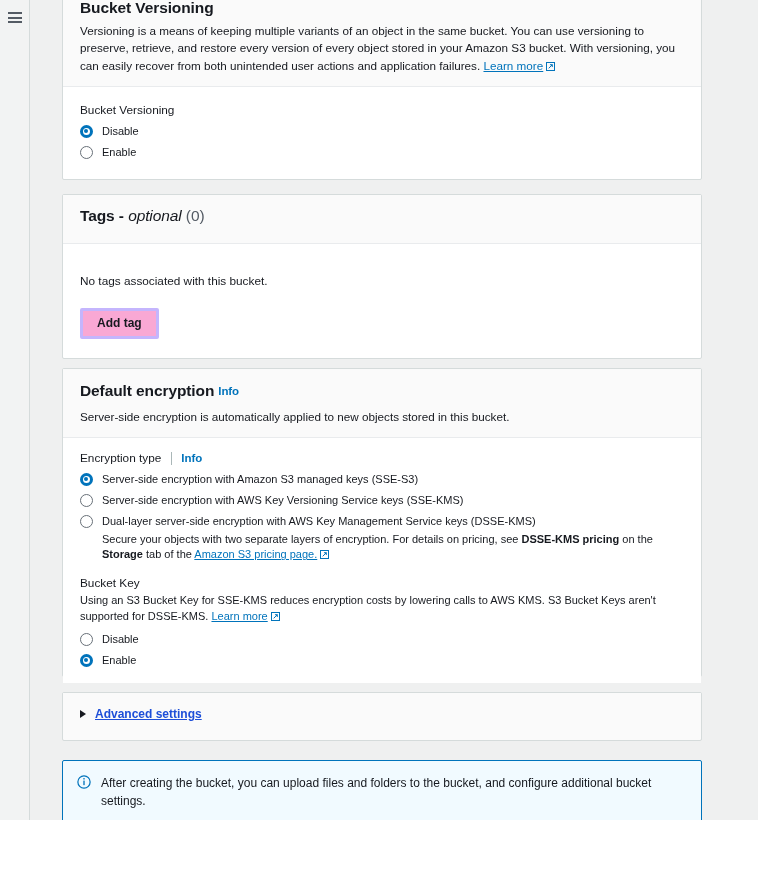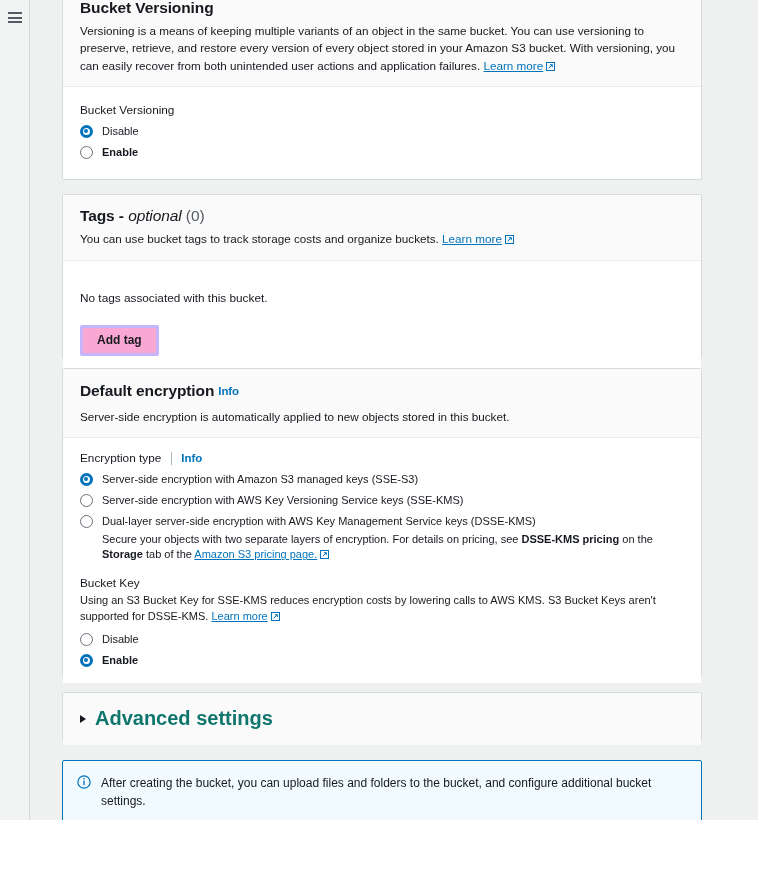--- a/index.html
+++ b/index.html
@@ -118,21 +118,21 @@
     display: inline-block;
     width: 1px; height: 13px;
     background: #aab7b8;
     margin: 0 9px 0 10px;
   }
   .radio-row {
     display: flex;
     align-items: flex-start;
     margin-bottom: 6px;
   }
-  .radio-row:last-child { margin-bottom: 0; font-weight: bold; }
+  .radio-row:last-child { margin-bottom: 0; }
   .radio {
     flex: 0 0 auto;
     width: 13px; height: 13px;
     border-radius: 50%;
     border: 1.5px solid #687078;
     background: #fff;
     margin-top: 1px;
     margin-right: 9px;
     cursor: pointer;
     position: relative;
@@ -196,23 +196,24 @@
     background: #fafafa;
   }
   .caret {
     width: 0; height: 0;
     border-left: 6px solid #16191f;
     border-top: 4.5px solid transparent;
     border-bottom: 4.5px solid transparent;
     margin-right: 9px;
   }
   .accordion-label {
-    font-size: 20px;
-    font-weight: bold;
-    color: #0f766e;
+    font-size: 12px;
+    font-weight: bold;
+    color: #1d4ed8;
+    text-decoration: underline;
   }
 
   
   #alert {
     position: absolute;
     left: 62px;
     top: 760px;
     width: 640px;
     background: #f1faff;
     border: 1px solid #0073bb;
@@ -305,27 +306,20 @@
       </div>
     </div>
 
     <div class="card" style="top:194px; height:165px;">
       <div class="card-header" style="padding-top:12px;padding-bottom:13px;">
         <h2 class="card-title">
           <span>Tags -</span>
           <span class="opt">optional</span>
           <span class="count">(0)</span>
         </h2>
-        <p class="desc">
-          <span>You can use bucket tags to track storage costs and organize buckets.</span>
-          <a class="link">Learn more</a><span class="ext"><svg width="9" height="9" viewBox="0 0 10 10">
-                <rect x="0.5" y="0.5" width="9" height="9" fill="none" stroke="#0073bb" stroke-width="1.2"></rect>
-                <path d="M3 7 L7 3 M4.4 3 L7 3 L7 5.6" stroke="#0073bb" stroke-width="1.1" fill="none"></path>
-              </svg></span>
-        </p>
       </div>
       <div class="card-body" style="padding-top:30px;">
         <p class="no-tags">No tags associated with this bucket.</p>
         <button class="btn-normal">Add tag</button>
       </div>
     </div>
 
     <div class="card" style="top:368px; height:309px;">
       <div class="card-header" style="padding-top:13px;padding-bottom:12px;">
         <h2 class="card-title" style="display:inline-block;margin-bottom:8px;">

